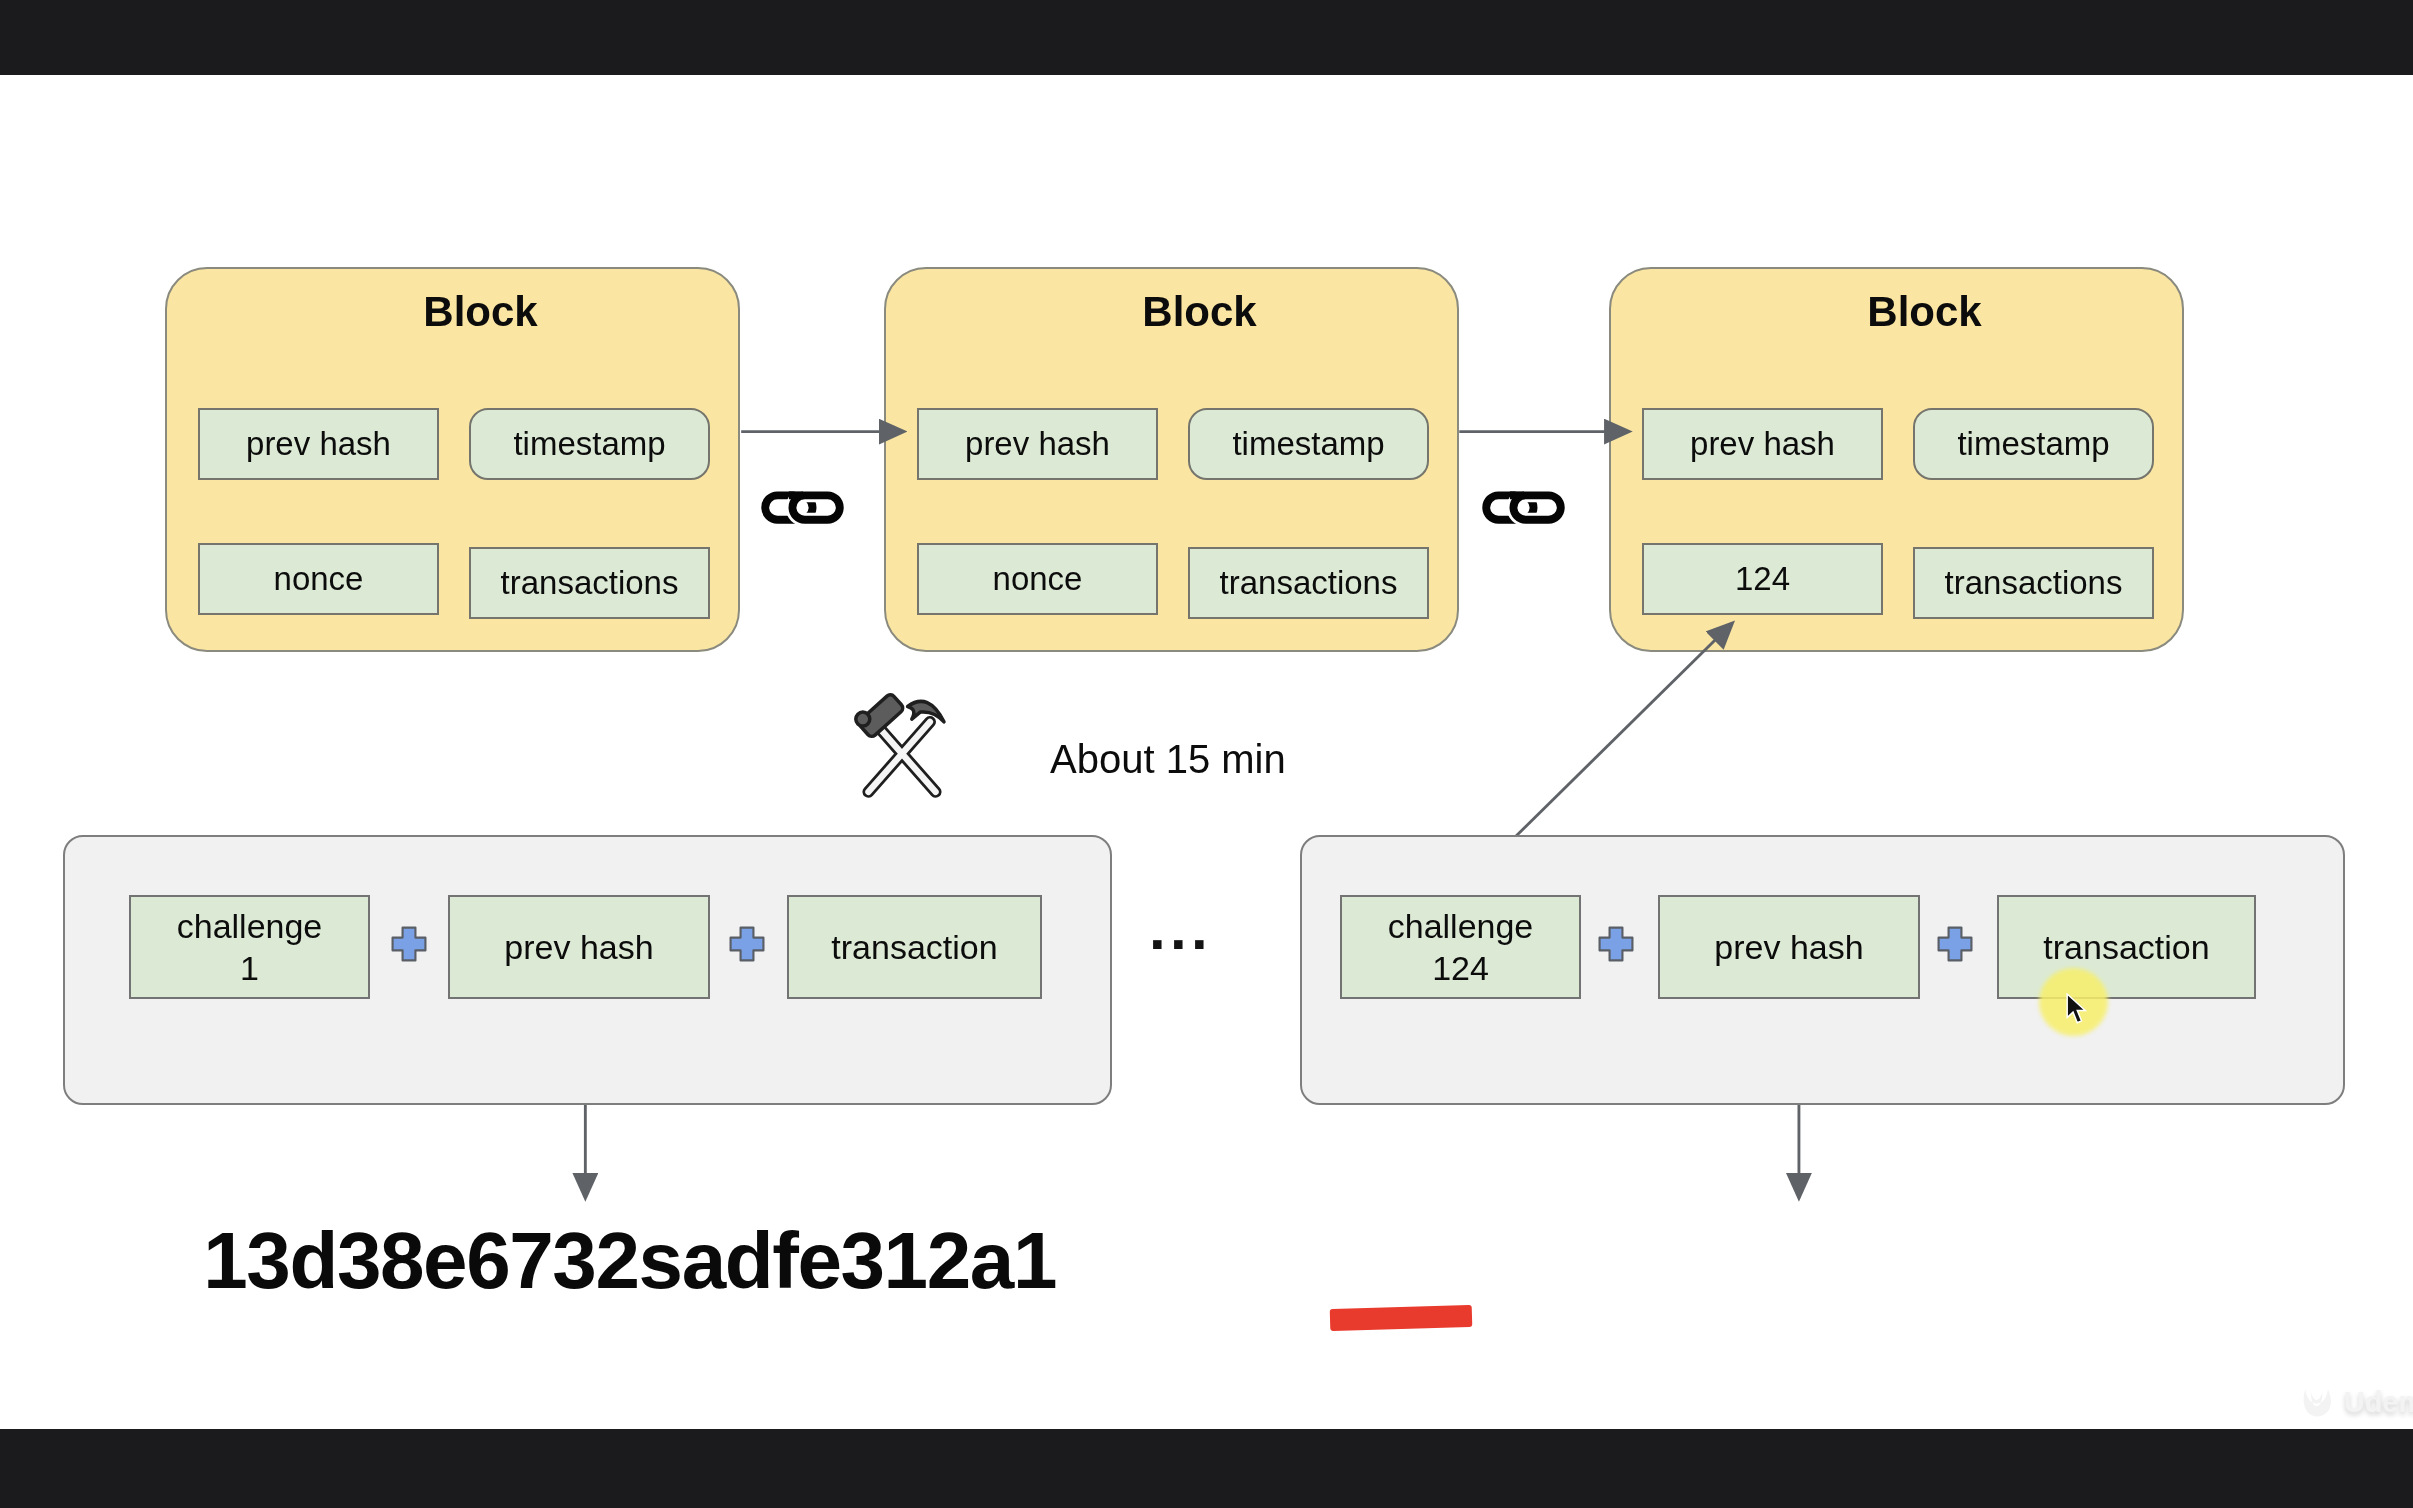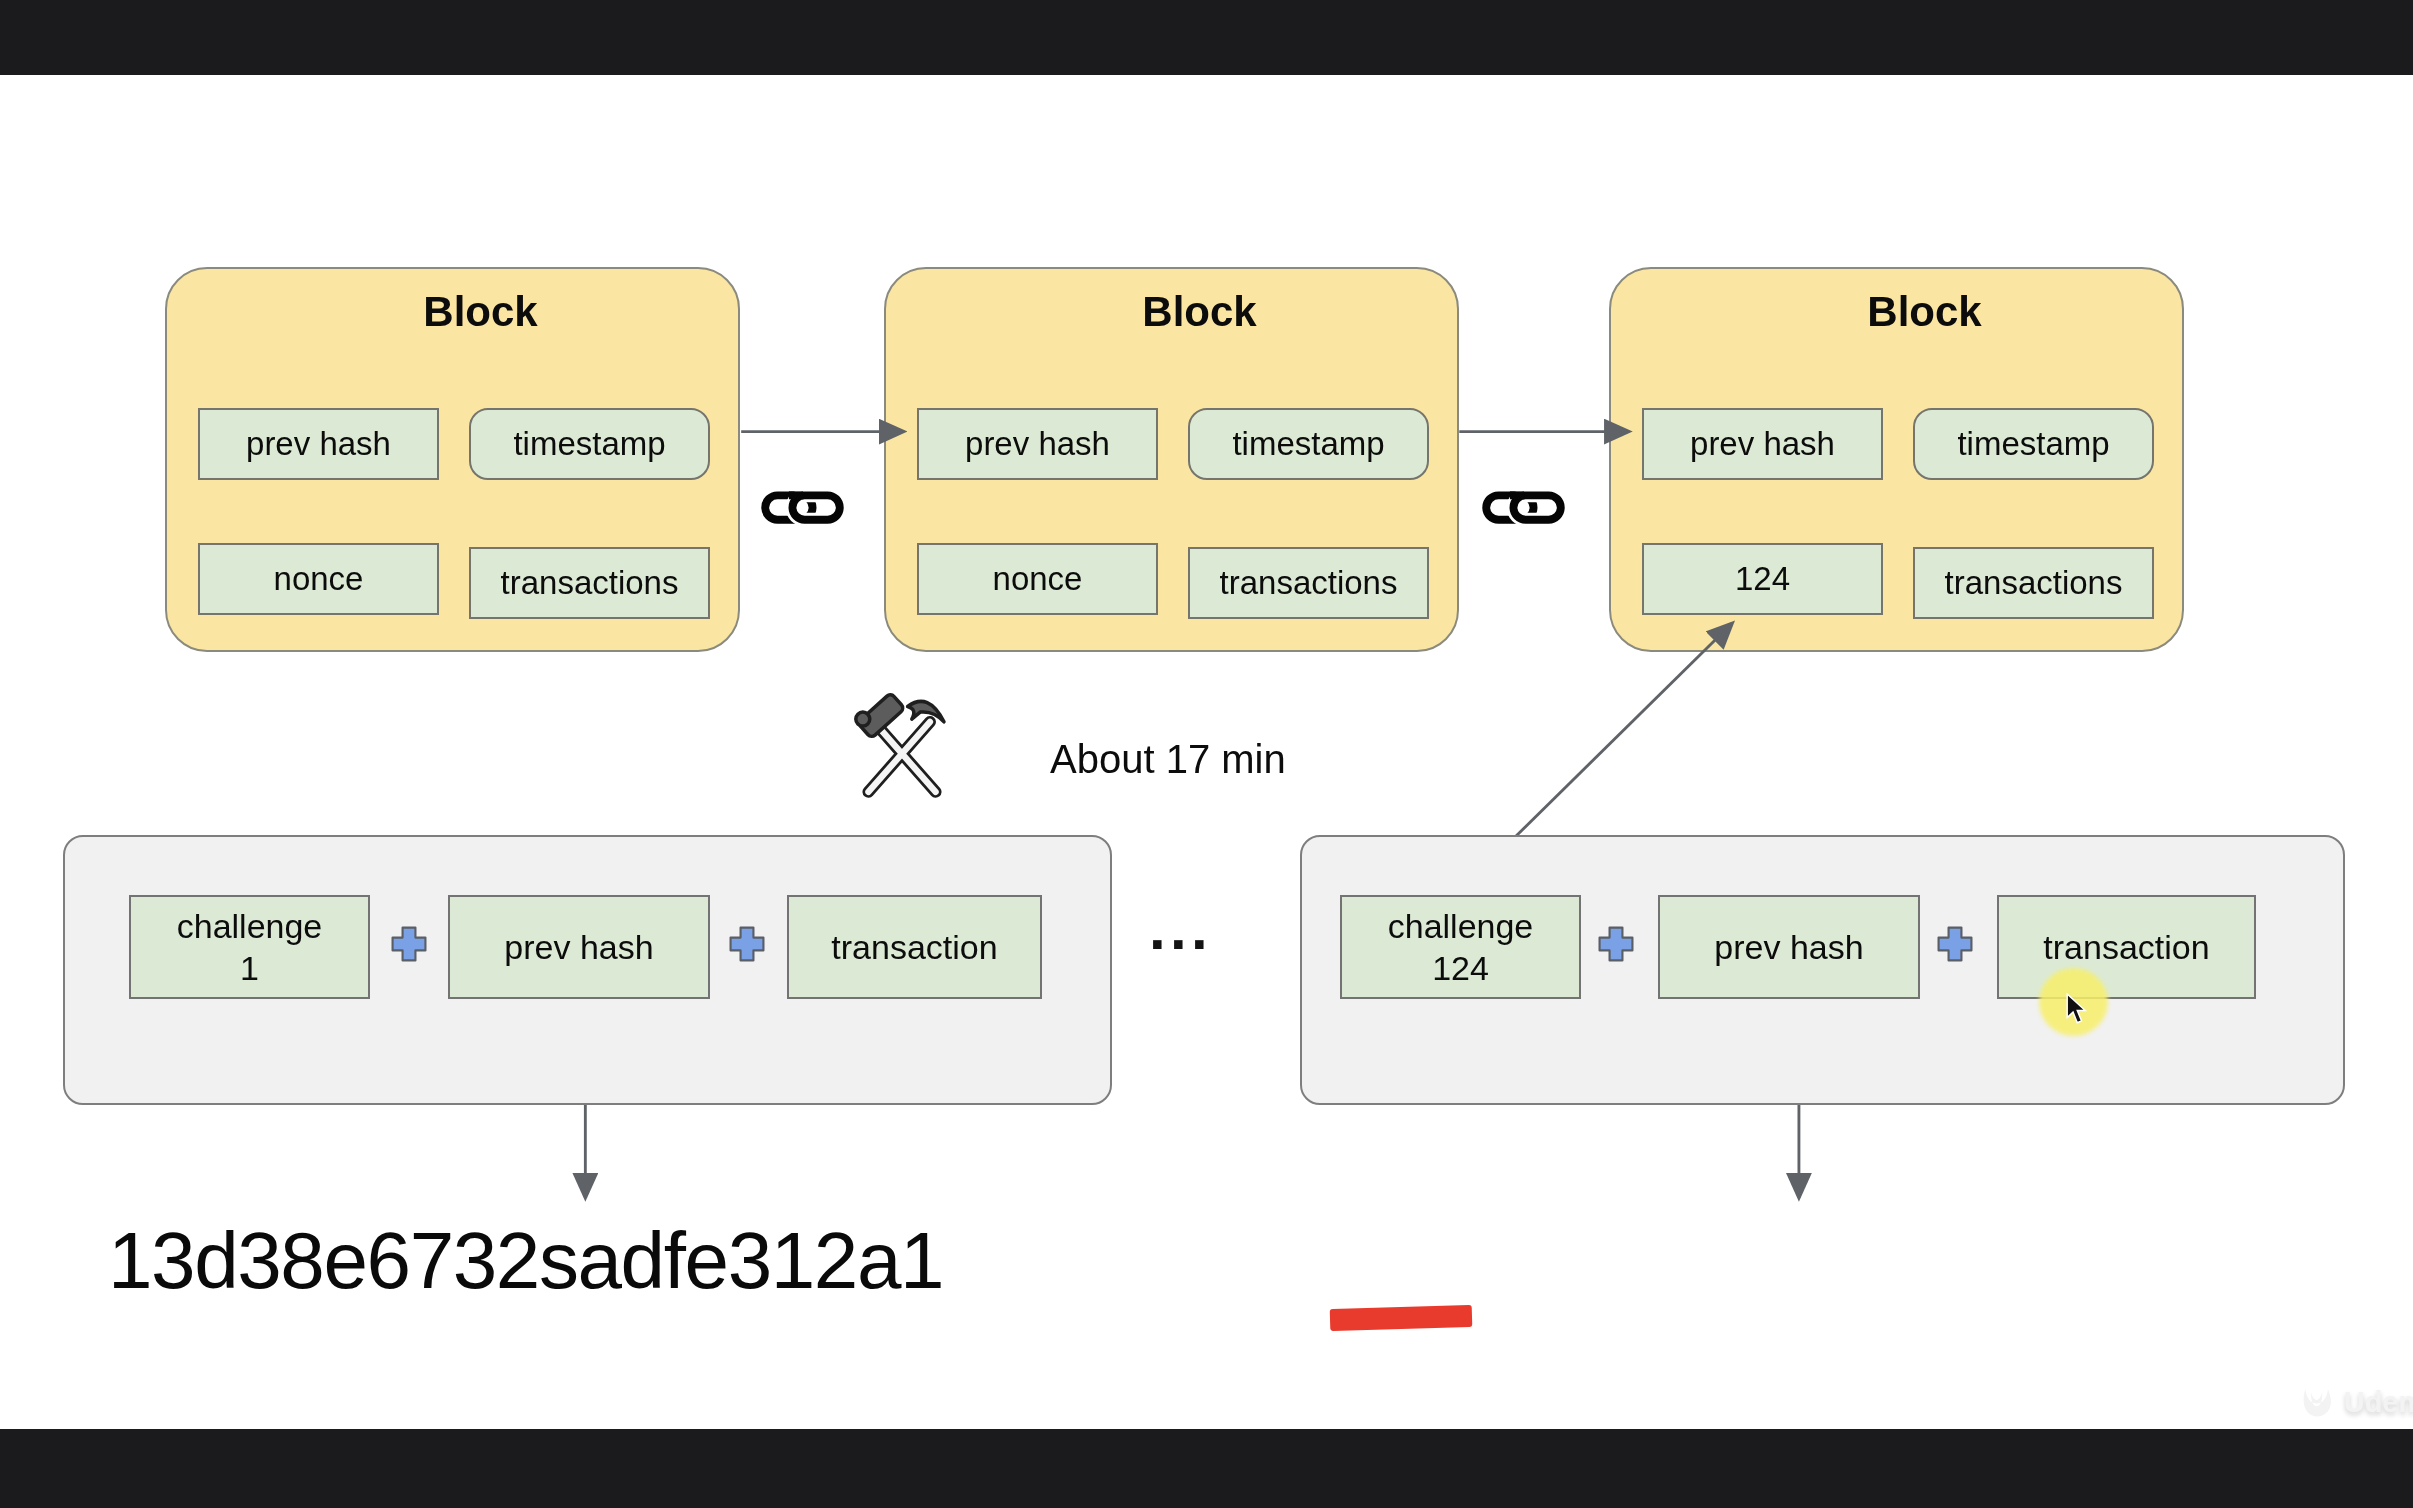--- a/index.html
+++ b/index.html
@@ -33,21 +33,21 @@
   .gcell{position:absolute;top:58px;height:104px;background:#dcead5;border:2.2px solid #737373;
          box-sizing:border-box;display:flex;flex-direction:column;align-items:center;
          justify-content:center;font-size:34px;color:#0c0c0c;line-height:1.25;}
   .plus{position:absolute;top:924px;width:40px;height:40px;}
 
   #ellipsis{position:absolute;left:1149px;top:894px;width:86px;font-size:60px;
             font-weight:900;letter-spacing:4.3px;color:#141414;}
 
   
   .hash{position:absolute;top:1215px;font-size:80px;letter-spacing:-1.4px;color:#0a0a0a;white-space:nowrap;}
-  #hash-left{left:108px;width:948px;text-align:left;}
+  #hash-left{left:108px;width:948px;text-align:right;font-weight:bold;}
   #hash-right{left:1331px;}
   #underline{position:absolute;left:1330px;top:1307px;width:142px;height:21.5px;background:#e93b2d;
              border-radius:2.9px;transform:rotate(-1.6deg);}
 
   
   #highlight{position:absolute;left:2039px;top:968px;width:69px;height:68px;border-radius:50%;
              background:rgba(247,238,106,0.85);filter:blur(2.2px);}
   #cursor{position:absolute;left:2066px;top:993px;width:21.5px;height:34px;}
 
   
@@ -124,21 +124,21 @@
     <g stroke="#f5f5f5" stroke-width="9" stroke-linecap="round">
       <line x1="30" y1="52" x2="118" y2="152"></line>
       <line x1="110" y1="52" x2="22" y2="152"></line>
     </g>
     <g fill="#5c5c5c" stroke="#1f1f1f" stroke-width="5" stroke-linejoin="round">
       <rect x="8" y="28" width="64" height="30" rx="7" transform="rotate(-42 40 43)"></rect>
       <circle cx="14" cy="48" r="10"></circle>
       <path d="M78 30 Q108 8 130 52 Q116 36 96 38 L84 48 Q92 34 78 30 Z"></path>
     </g>
   </svg>
-  <div id="mining-label">About 17 min</div>
+  <div id="mining-label">About 15 min</div>
 
   <div class="group" style="left:63px;width:1049px;">
     <div class="gcell" style="left:64px;width:241px;">
       <span>challenge</span>
       <span>1</span>
     </div>
     <div class="gcell" style="left:383px;width:262px;">
       <span>prev hash</span>
     </div>
     <div class="gcell" style="left:722px;width:255px;">

